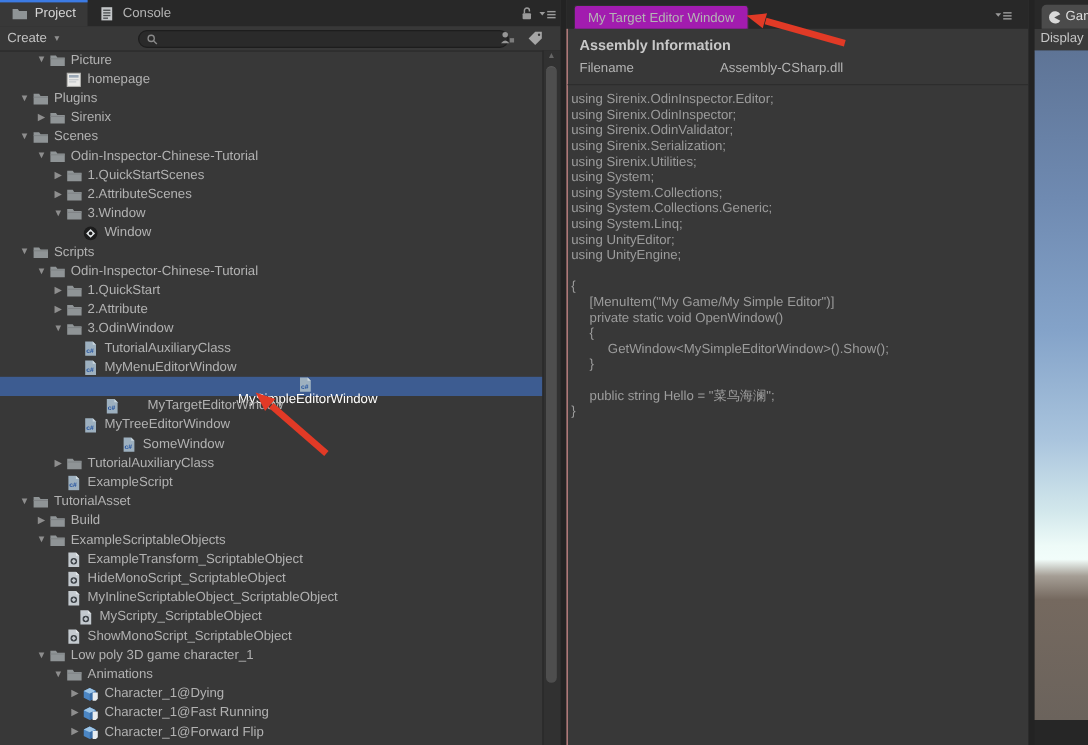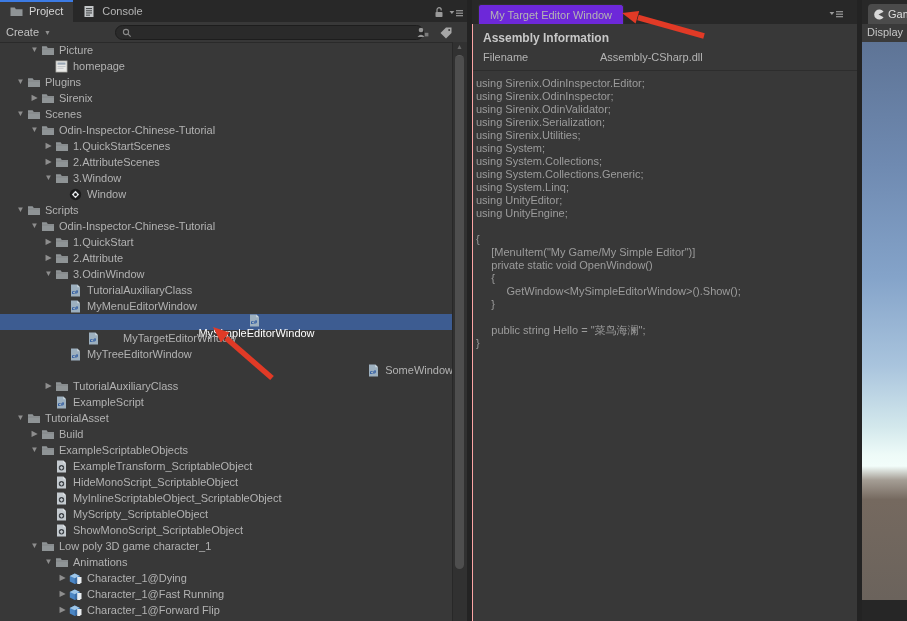--- a/index.html
+++ b/index.html
@@ -35,21 +35,21 @@
   .ticon{width:14px;height:13px;flex:none;}
   .ticon svg{display:block;}
   .tlabel{margin-left:4px;white-space:nowrap;}
 
   #vscroll{position:absolute;right:0;top:42px;bottom:0;width:14px;background:#313131;border-left:1px solid #282828;}
   #vscroll .thumb{position:absolute;left:2px;width:9px;top:13px;height:513px;background:#4e4e4e;border-radius:5px;border-top:1px solid #5a5a5a;}
   #vscroll .up-arr{position:absolute;top:1px;left:0;width:13px;text-align:center;font-size:7px;color:#666666;}
 
   
   .tabbar2{height:24px;background:#282828;position:relative;}
-  .etab{position:absolute;left:6px;bottom:0;height:19px;background:#6d28d9;border:1px solid #2f2f2f;border-bottom:none;border-radius:3px 3px 0 0;padding:0 11px;font-size:11px;color:#b4b4b4;display:flex;align-items:center;}
+  .etab{position:absolute;left:6px;bottom:0;height:19px;background:#a21caf;border:1px solid #2f2f2f;border-bottom:none;border-radius:3px 3px 0 0;padding:0 11px;font-size:11px;color:#b4b4b4;display:flex;align-items:center;}
   .pane-menu{position:absolute;right:12px;top:6px;}
   .econtent{position:absolute;top:24px;left:0;right:0;bottom:0;border-left:1px solid #fca5a5;}
   .section-title{padding:7px 0 0 10px;font-size:12px;font-weight:bold;color:#c8c8c8;}
   .filerow{padding:6px 0 0 10px;font-size:11px;color:#b4b4b4;display:flex;}
   .filelabel{width:117px;}
   .sep{border-top:1px solid #2d2d2d;margin-top:7px;}
   #code{padding:6px 0 0 3px;font-size:11px;color:#9c9c9c;}
   .codeline{height:13px;line-height:13px;white-space:pre;}
 
   
@@ -340,21 +340,21 @@
         <span class="arr"></span>
         <span class="ticon">
           <svg width="13" height="13" viewBox="0 0 13 13">
             <path d="M2 0.5 h6.3 L11 3.2 V12.5 H2 Z" fill="#9db0bf"></path>
             <path d="M8.3 0.5 L11 3.2 H8.3 Z" fill="#cdd8df"></path>
             <text x="2.8" y="10" font-size="5.6" font-weight="bold" fill="#1f4f9e" font-family="Liberation Sans,sans-serif">c#</text>
           </svg>
         </span>
         <span class="tlabel">MyTreeEditorWindow</span>
       </div>
-      <div class="trow" style="padding-left: 88px; justify-content: flex-end;">
+      <div class="trow" style="padding-left: 88px;">
         <span class="arr"></span>
         <span class="ticon">
           <svg width="13" height="13" viewBox="0 0 13 13">
             <path d="M2 0.5 h6.3 L11 3.2 V12.5 H2 Z" fill="#9db0bf"></path>
             <path d="M8.3 0.5 L11 3.2 H8.3 Z" fill="#cdd8df"></path>
             <text x="2.8" y="10" font-size="5.6" font-weight="bold" fill="#1f4f9e" font-family="Liberation Sans,sans-serif">c#</text>
           </svg>
         </span>
         <span class="tlabel">SomeWindow</span>
       </div>
@@ -438,21 +438,21 @@
         <span class="ticon">
           <svg width="13" height="13" viewBox="0 0 13 13">
             <path d="M2 0.5 h6.3 L11 3.2 V12.5 H2 Z" fill="#c4cacf"></path>
             <path d="M8.3 0.5 L11 3.2 H8.3 Z" fill="#e3e7e9"></path>
             <circle cx="6.5" cy="7.8" r="2.7" fill="#3b4045"></circle>
             <path d="M6.5 5.9 L8.3 7.8 L6.5 9.7 L4.7 7.8 Z" fill="#c4cacf"></path>
           </svg>
         </span>
         <span class="tlabel">MyInlineScriptableObject_ScriptableObject</span>
       </div>
-      <div class="trow" style="padding-left: 42px;">
+      <div class="trow" style="padding-left: 42px; margin-left: 10px;">
         <span class="arr"></span>
         <span class="ticon">
           <svg width="13" height="13" viewBox="0 0 13 13">
             <path d="M2 0.5 h6.3 L11 3.2 V12.5 H2 Z" fill="#c4cacf"></path>
             <path d="M8.3 0.5 L11 3.2 H8.3 Z" fill="#e3e7e9"></path>
             <circle cx="6.5" cy="7.8" r="2.7" fill="#3b4045"></circle>
             <path d="M6.5 5.9 L8.3 7.8 L6.5 9.7 L4.7 7.8 Z" fill="#c4cacf"></path>
           </svg>
         </span>
         <span class="tlabel">MyScripty_ScriptableObject</span>

